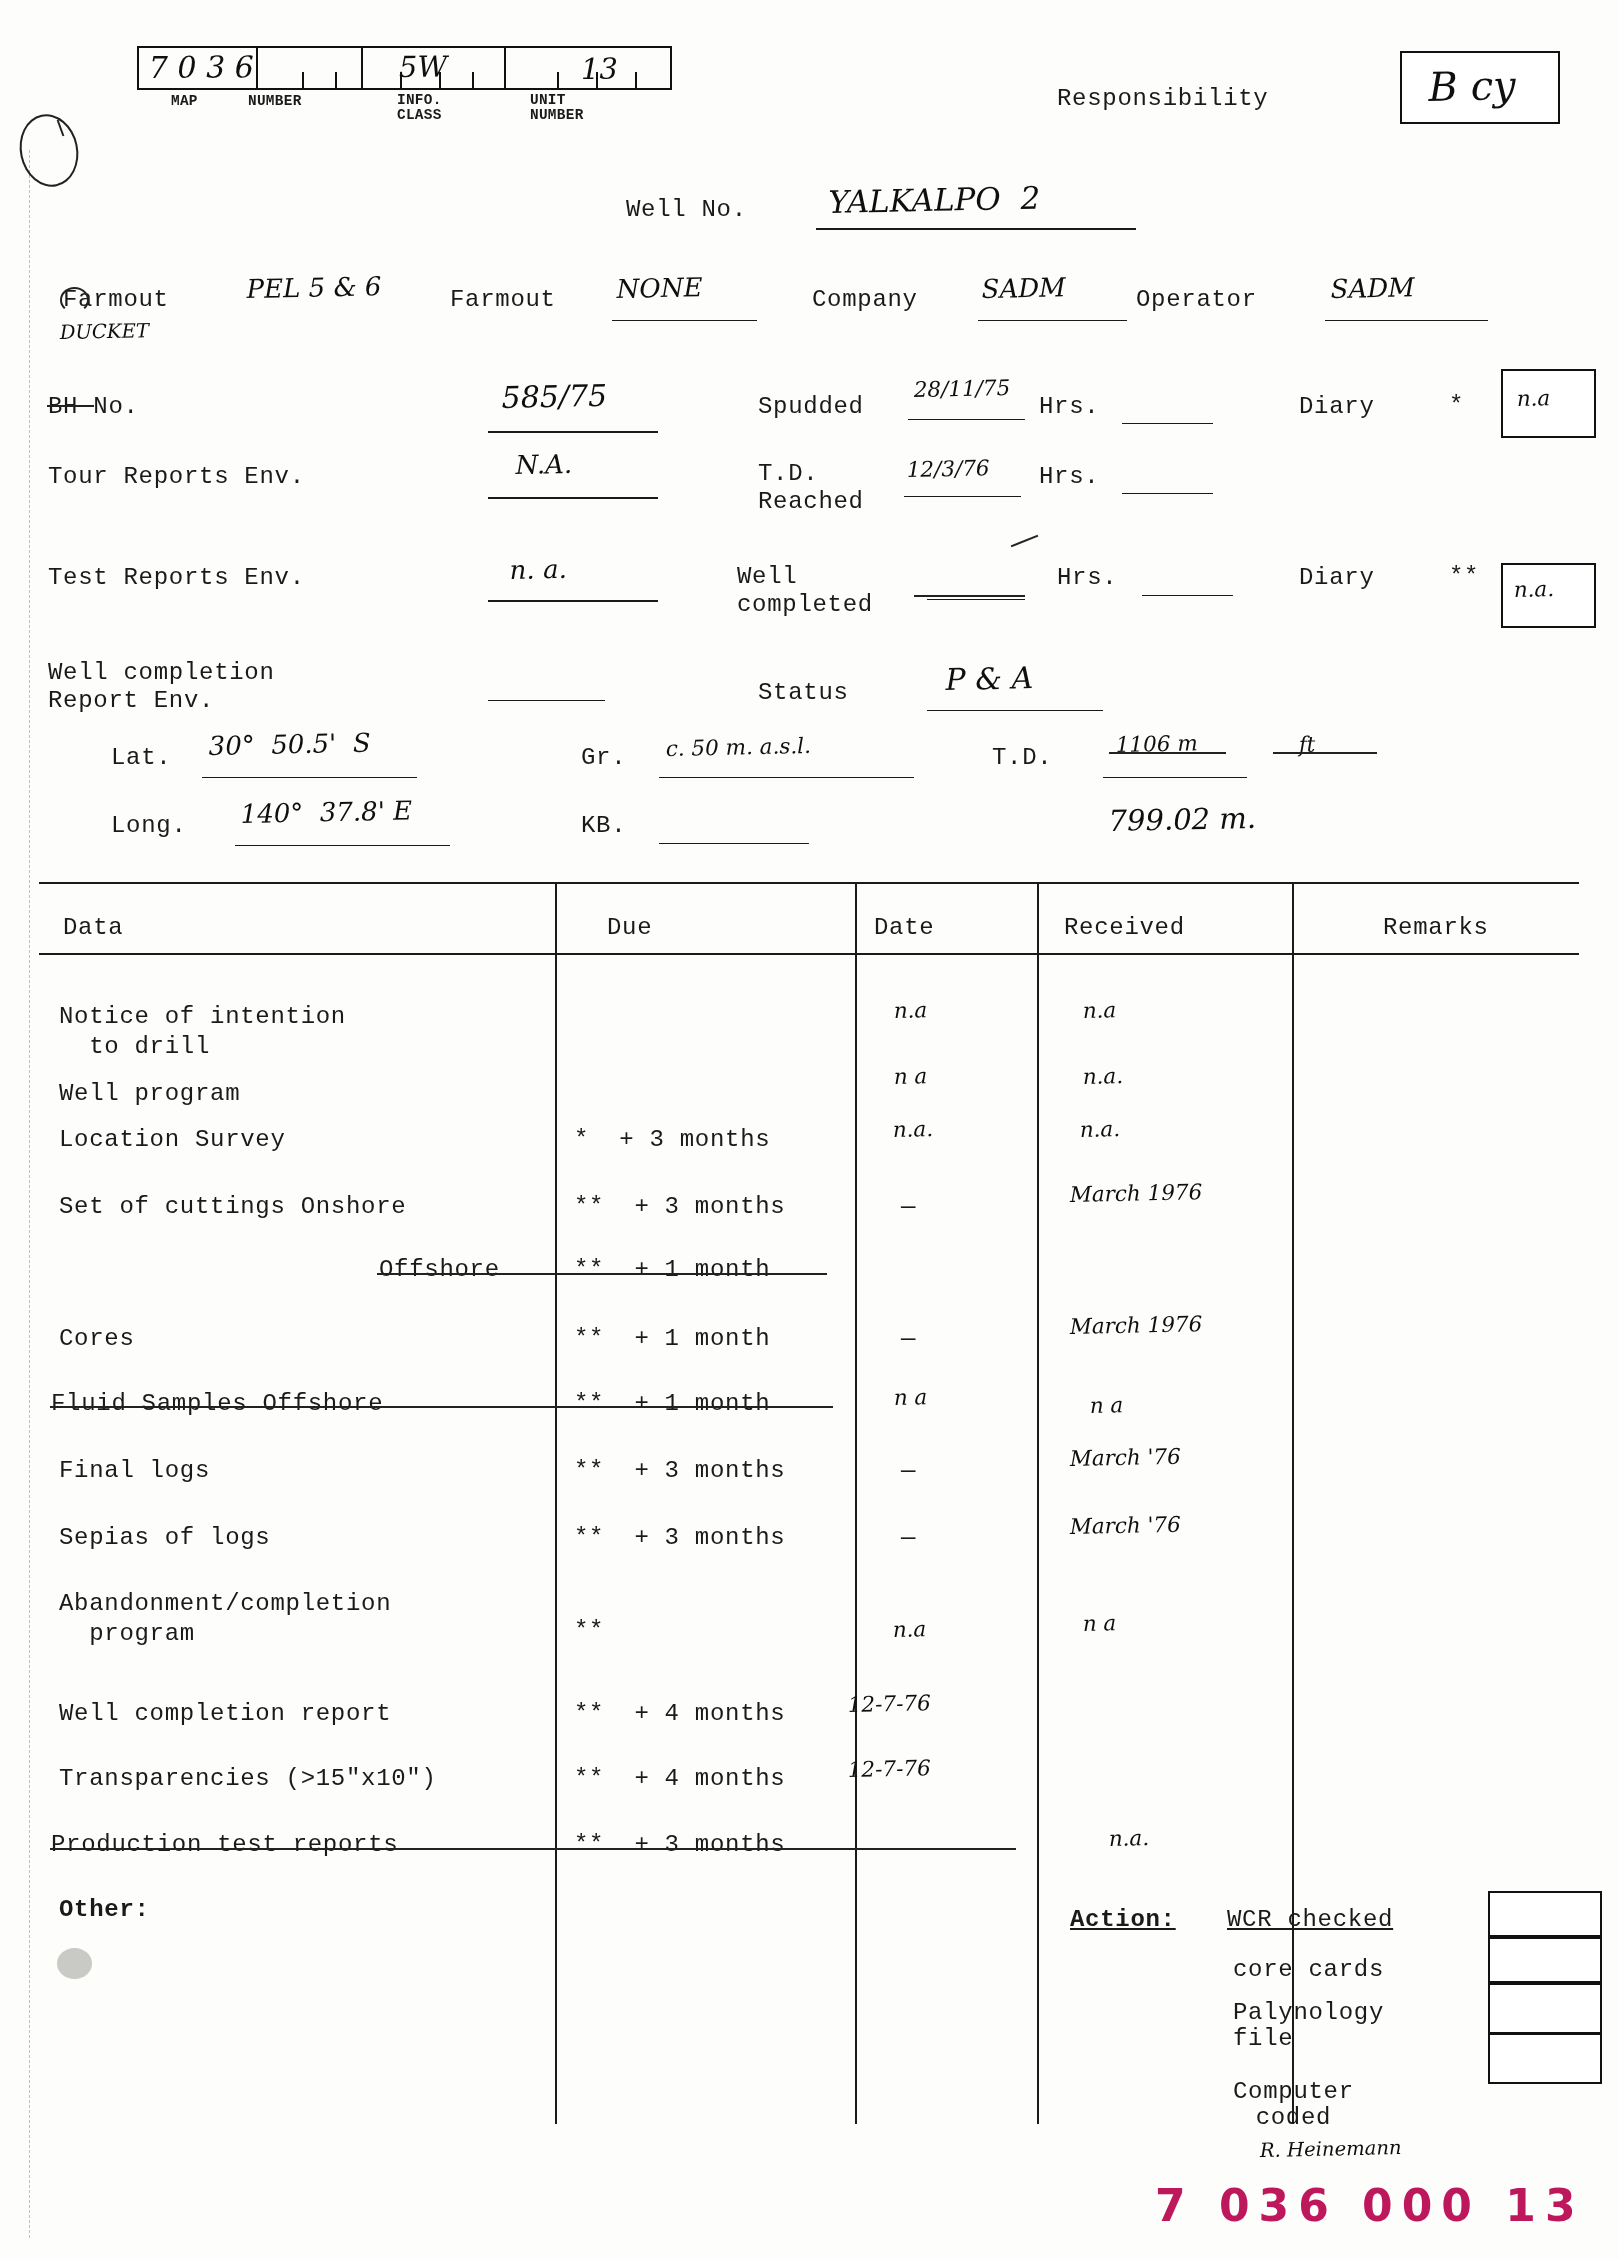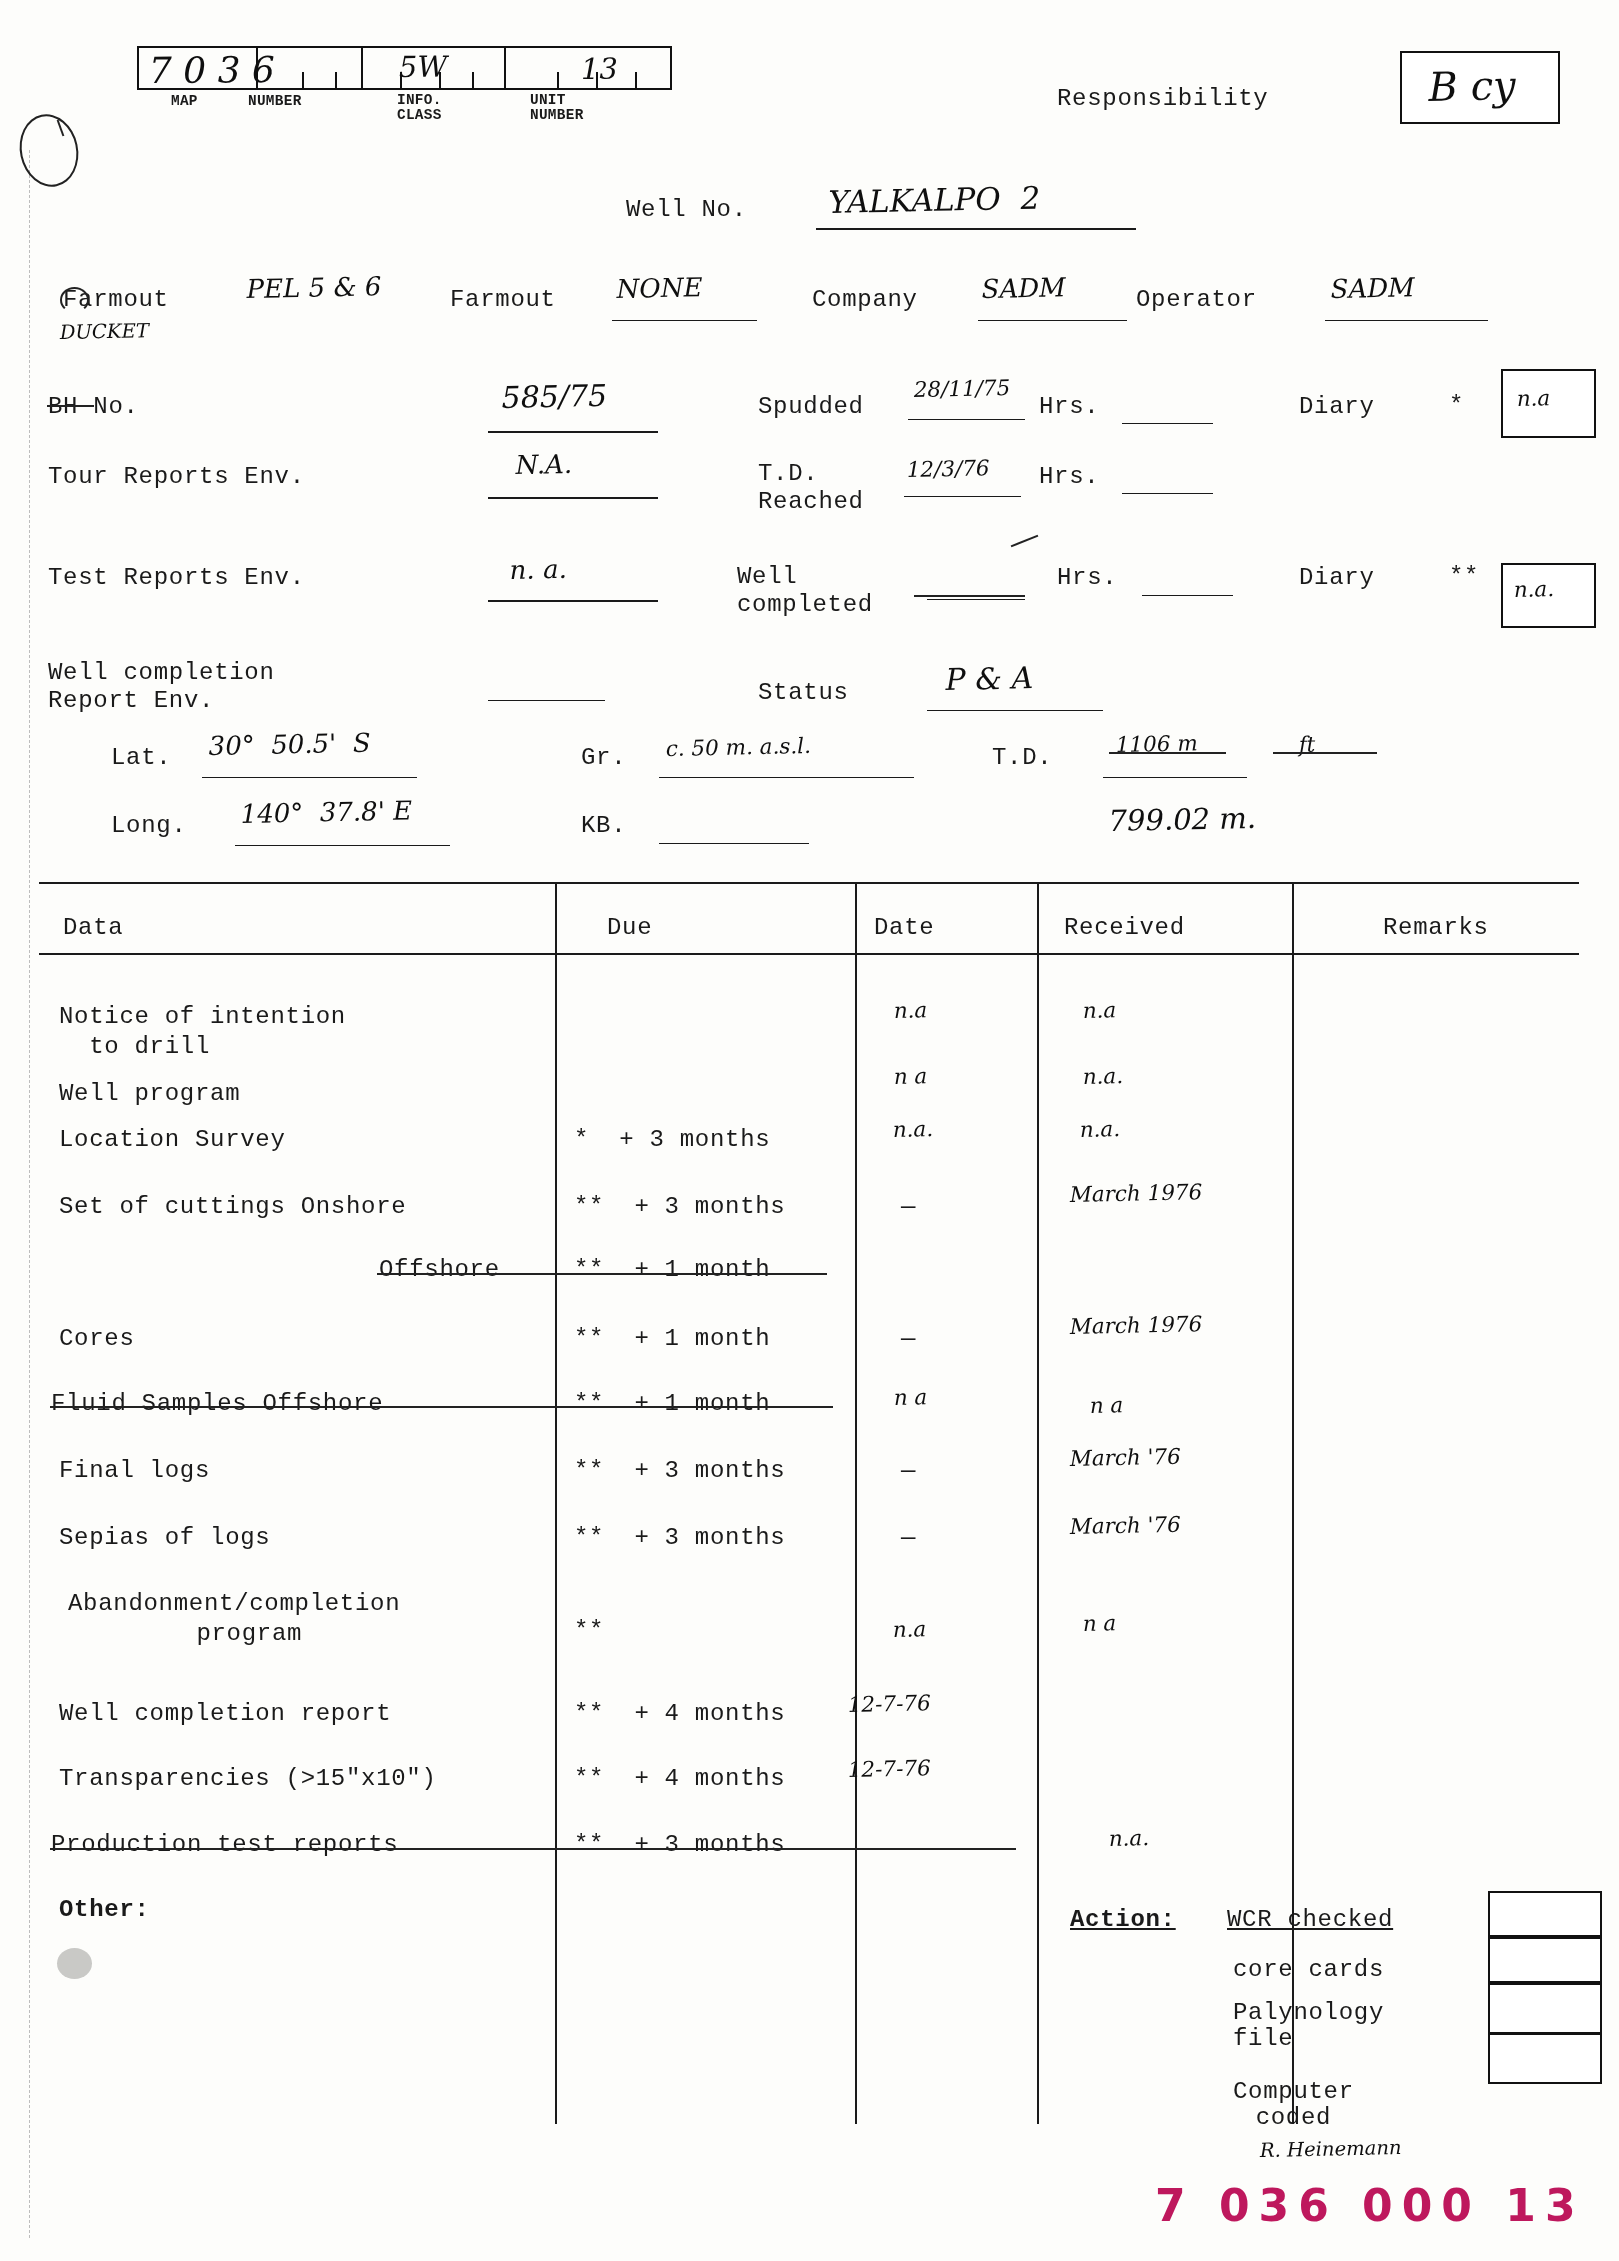--- a/index.html
+++ b/index.html
@@ -156,21 +156,21 @@
     <div class="tick short" style="left:163px;"></div>
     <div class="tick short" style="left:196px;"></div>
     <div class="tick short" style="left:261px;"></div>
     <div class="tick short" style="left:300px;"></div>
     <div class="tick short" style="left:333px;"></div>
     <div class="tick short" style="left:418px;"></div>
     <div class="tick short" style="left:457px;"></div>
     <div class="tick short" style="left:496px;"></div>
   </div>
 
-  <div class="abs hw flat" style="left:149px; top:50px; font-size:36px;">7 0 3 6</div>
+  <div class="abs hw flat" style="left:149px; top:50px; font-size:30px;">7 0 3 6</div>
   <div class="abs hw flat" style="left:399px; top:50px; font-size:29px;">5W</div>
   <div class="abs hw flat" style="left:581px; top:52px; font-size:29px;">13</div>
 
   <div class="abs pr xs" style="left:171px; top:93px; font-weight:bold;">MAP</div>
   <div class="abs pr xs" style="left:248px; top:93px; font-weight:bold;">NUMBER</div>
   <div class="abs pr xs" style="left:397px; top:93px; font-weight:bold; line-height:1.05;">INFO.
 CLASS</div>
   <div class="abs pr xs" style="left:530px; top:93px; font-weight:bold; line-height:1.05;">UNIT
 NUMBER</div>
 
@@ -333,21 +333,21 @@
   <div class="abs pr" style="left:59px; top:1457px;">Final logs</div>
   <div class="abs pr" style="left:574px; top:1457px;">**  + 3 months</div>
   <div class="abs pr" style="left:901px; top:1457px;">—</div>
   <div class="abs hw sm" style="left:1070px; top:1446px;">March '76</div>
 
   <div class="abs pr" style="left:59px; top:1524px;">Sepias of logs</div>
   <div class="abs pr" style="left:574px; top:1524px;">**  + 3 months</div>
   <div class="abs pr" style="left:901px; top:1524px;">—</div>
   <div class="abs hw sm" style="left:1070px; top:1514px;">March '76</div>
 
-  <div class="abs pr" style="left:68px; top:1589px; line-height:1.25;text-align:center;">Abandonment/completion
+  <div class="abs pr" style="left:59px; top:1589px; line-height:1.25;">Abandonment/completion
   program</div>
   <div class="abs pr" style="left:574px; top:1617px;">**</div>
   <div class="abs hw sm" style="left:893px; top:1617px;">n.a</div>
   <div class="abs hw sm" style="left:1083px; top:1611px;">n a</div>
 
   <div class="abs pr" style="left:59px; top:1700px;">Well completion report</div>
   <div class="abs pr" style="left:574px; top:1700px;">**  + 4 months</div>
   <div class="abs hw sm" style="left:848px; top:1692px;">12-7-76</div>
 
   <div class="abs pr" style="left:59px; top:1765px;">Transparencies (&gt;15"x10")</div>

